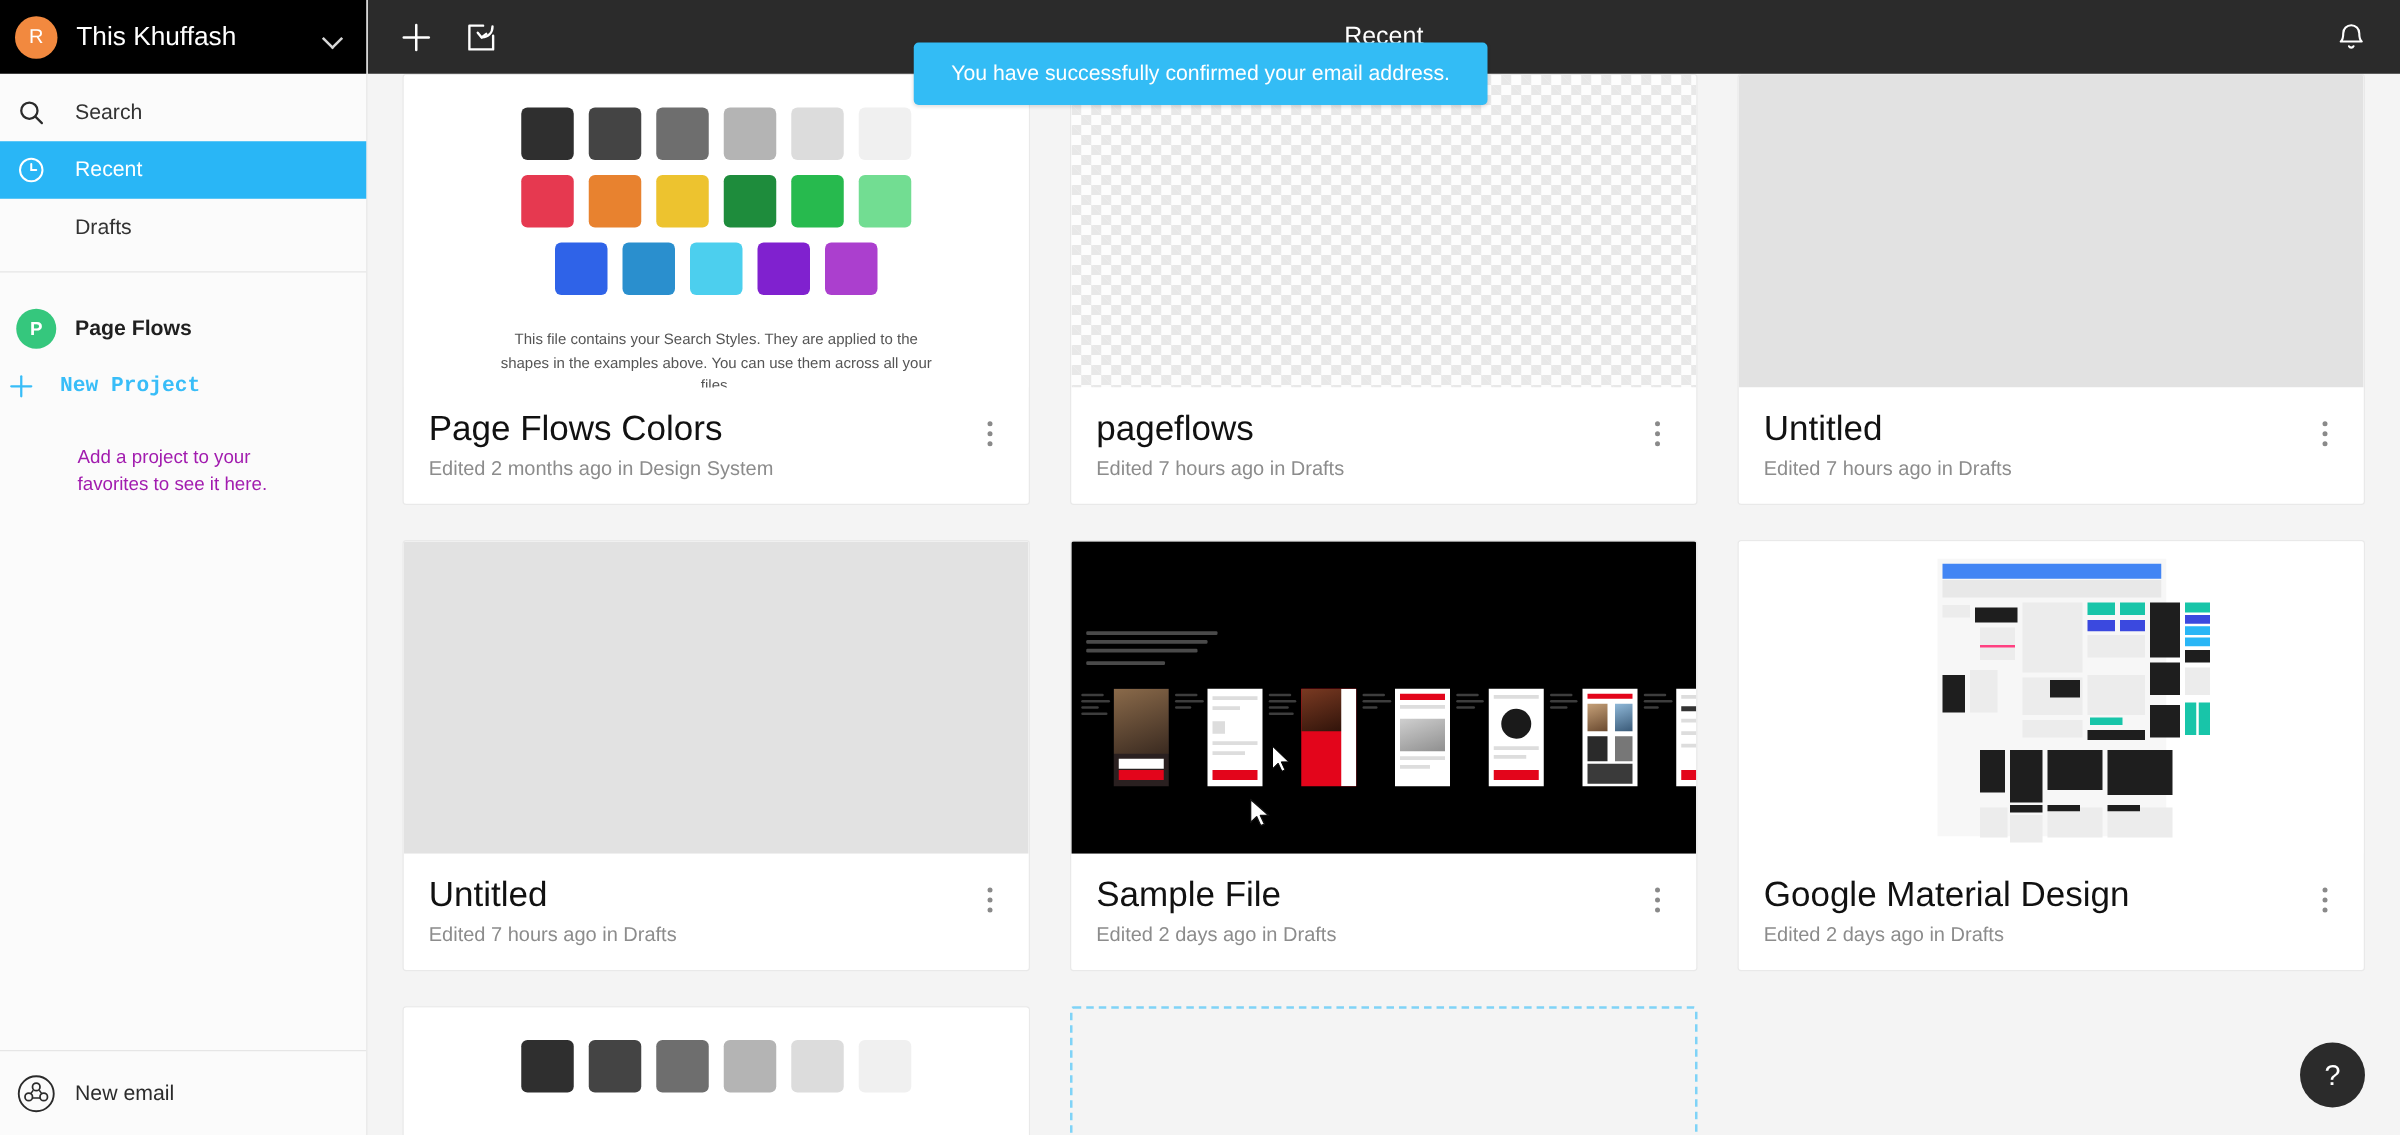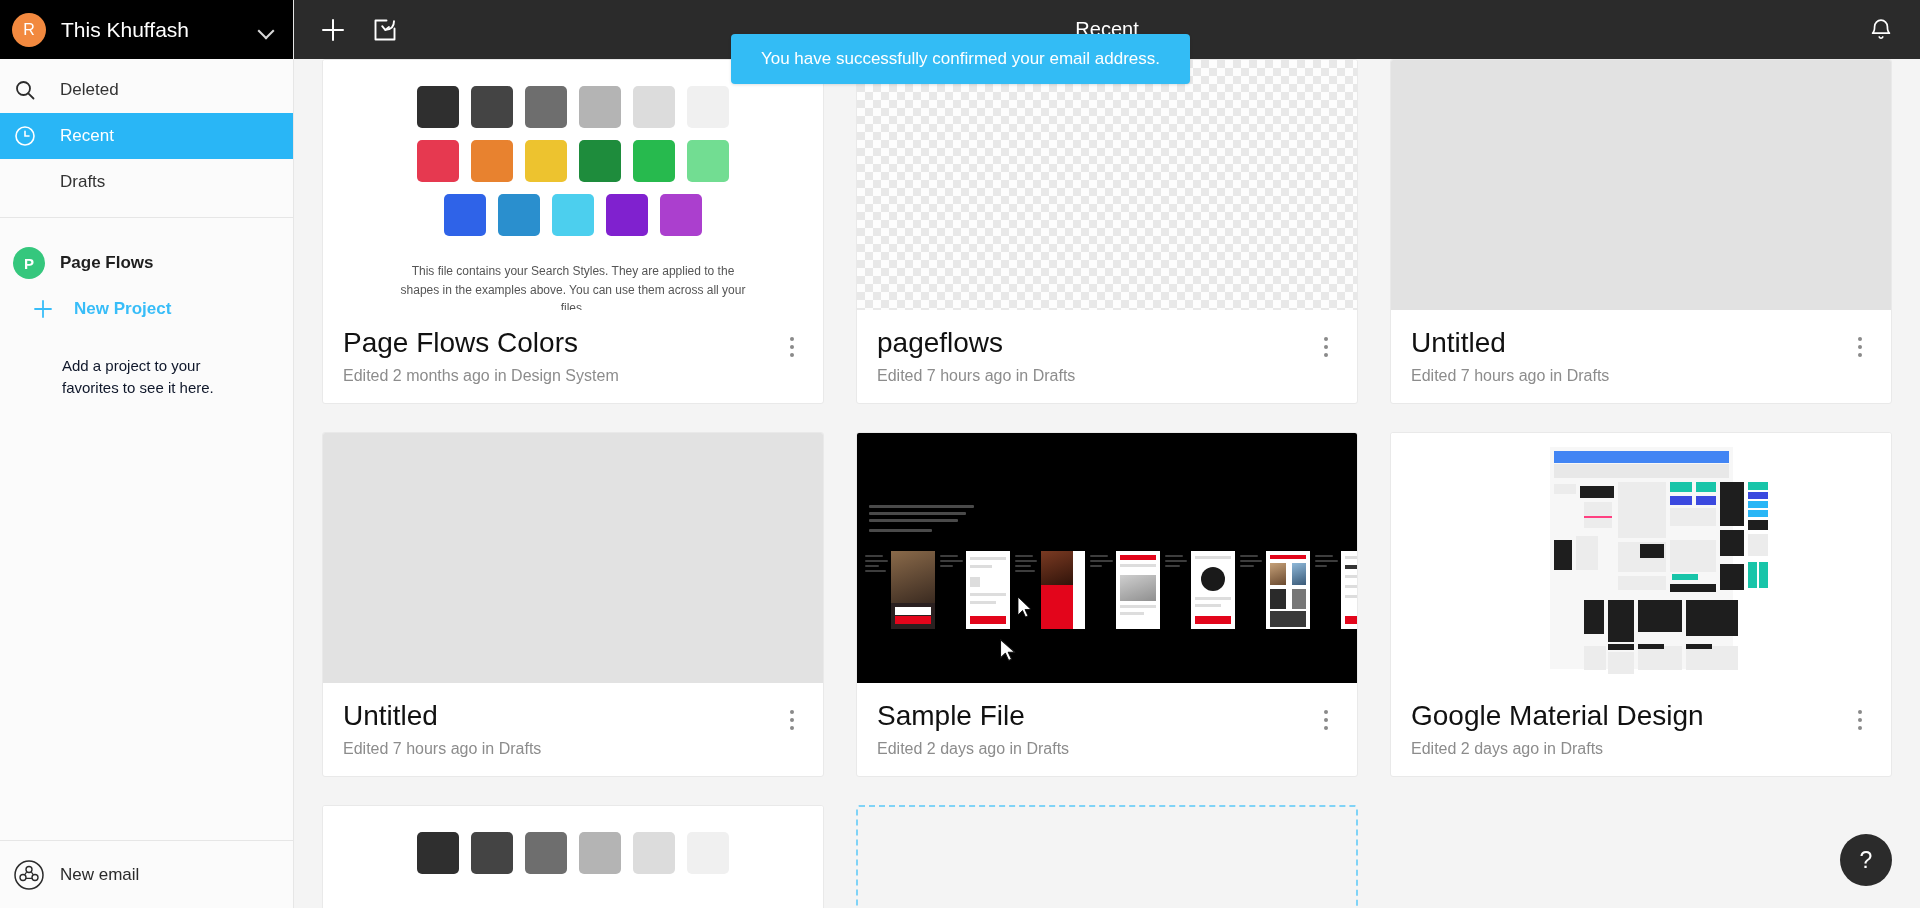--- a/index.html
+++ b/index.html
@@ -62,27 +62,27 @@
   .sep { height: 1px; background: #e6e6e6; margin: 12px 0 0 0; }
 
   .proj-group { padding-top: 22px; }
   .proj-item { height: 46px; display: flex; align-items: center; padding-left: 13px; cursor: pointer; }
   .proj-avatar {
     width: 32px; height: 32px; border-radius: 50%;
     background: #35c77d; color: #fff; font-size: 15px; font-weight: 600;
     display: flex; align-items: center; justify-content: center; flex: 0 0 32px;
   }
   .proj-label { margin-left: 15px; font-size: 17px; font-weight: 700; color: #1f1f1f; }
-  .new-proj { height: 46px; display: flex; align-items: center; padding-left: 27px; cursor: pointer; }
+  .new-proj { height: 46px; display: flex; align-items: center; padding-left: 1px; cursor: pointer; font-family: Liberation Mono, monospace; }
   .plus-ico { width: 32px; flex: 0 0 32px; display: flex; align-items: center; justify-content: center; }
   .new-proj-label { margin-left: 15px; font-size: 17px; font-weight: 600; color: #38bdf8; }
 
   .fav-note {
     margin: 23px 0 12px 62px; width: 190px;
-    font-size: 15px; line-height: 1.45; color: #0f172a;
+    font-size: 15px; line-height: 1.45; color: #a21caf;
   }
 
   .sidebar-spacer { flex: 1; }
   .sidebar-bottom { border-top: 1px solid #e6e6e6; height: 68px; display: flex; align-items: center; padding-left: 13px; cursor: pointer; }
   .team-ico { width: 32px; height: 32px; flex: 0 0 32px; }
   .team-label { margin-left: 15px; font-size: 17px; color: #2b2b2b; }
 
   
   .main { flex: 1; height: 908px; display: flex; flex-direction: column; position: relative; }
   .topbar {
@@ -227,21 +227,21 @@
     </div>
 
     <div class="nav-group">
       <div class="nav-item">
         <span class="ico">
           <svg width="24" height="24" viewBox="0 0 24 24" fill="none">
             <circle cx="10.5" cy="10.5" r="6.5" stroke="#2b2b2b" stroke-width="1.8"></circle>
             <line x1="15.3" y1="15.3" x2="20.5" y2="20.5" stroke="#2b2b2b" stroke-width="1.8" stroke-linecap="round"></line>
           </svg>
         </span>
-        <span class="lbl">Deleted</span>
+        <span class="lbl">Search</span>
       </div>
 
       <div class="nav-item active">
         <span class="ico">
           <svg width="24" height="24" viewBox="0 0 24 24" fill="none">
             <circle cx="12" cy="12" r="9" stroke="#ffffff" stroke-width="1.6"></circle>
             <path d="M12 7.2V12H16" stroke="#ffffff" stroke-width="1.6" stroke-linecap="round"></path>
           </svg>
         </span>
         <span class="lbl">Recent</span>

